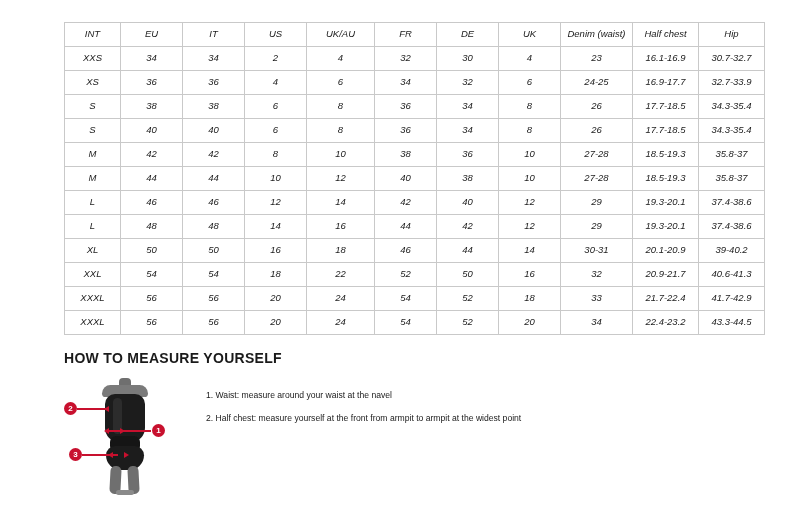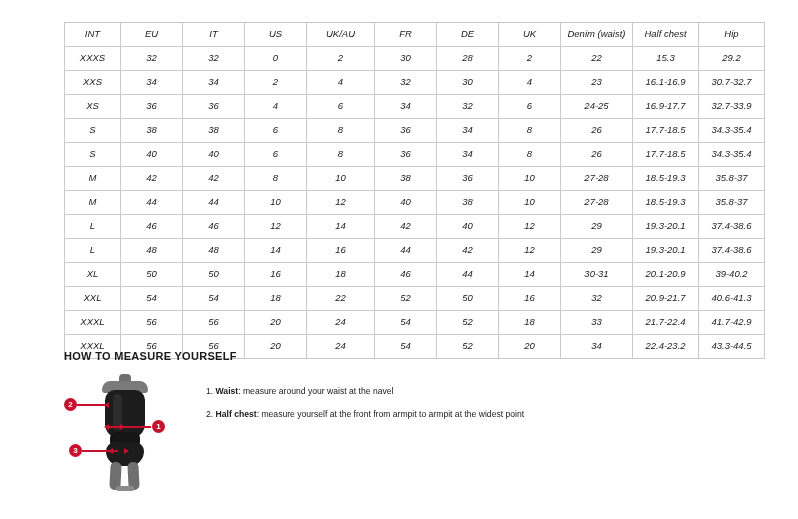--- a/index.html
+++ b/index.html
@@ -52,21 +52,21 @@
   table.size-table colgroup col.c-halfchest { width: 66px; }
   table.size-table colgroup col.c-hip { width: 66px; }
 
   .measure-section {
     position: absolute;
     left: 64px;
     top: 350px;
     width: 680px;
   }
   .measure-title {
-    font-size: 11px;
+    font-size: 14px;
     font-weight: bold;
     letter-spacing: 0.3px;
     color: #1a1a1a;
     margin-bottom: 10px;
   }
   .measure-body {
     display: flex;
     align-items: flex-start;
   }
   .figure-area {
@@ -79,21 +79,21 @@
     margin-left: 22px;
     padding-top: 14px;
   }
   .instruction {
     font-size: 8.6px;
     color: #1a1a1a;
     margin-bottom: 13px;
     line-height: 1.2;
   }
   .instruction .num { }
-  .instruction .term { font-weight: bold; }
+  .instruction .term { font-weight: normal; }
 
   
   .mannequin {
     position: absolute;
     left: 30px;
     top: 2px;
     width: 62px;
     height: 118px;
   }
   .m-neck {
@@ -228,33 +228,20 @@
         <th>FR</th>
         <th>DE</th>
         <th>UK</th>
         <th>Denim (waist)</th>
         <th>Half chest</th>
         <th>Hip</th>
       </tr>
     </thead>
     <tbody>
       <tr>
-        <td>XXXS</td>
-        <td>32</td>
-        <td>32</td>
-        <td>0</td>
-        <td>2</td>
-        <td>30</td>
-        <td>28</td>
-        <td>2</td>
-        <td>22</td>
-        <td>15.3</td>
-        <td>29.2</td>
-      </tr>
-      <tr>
         <td>XXS</td>
         <td>34</td>
         <td>34</td>
         <td>2</td>
         <td>4</td>
         <td>32</td>
         <td>30</td>
         <td>4</td>
         <td>23</td>
         <td>16.1-16.9</td>

